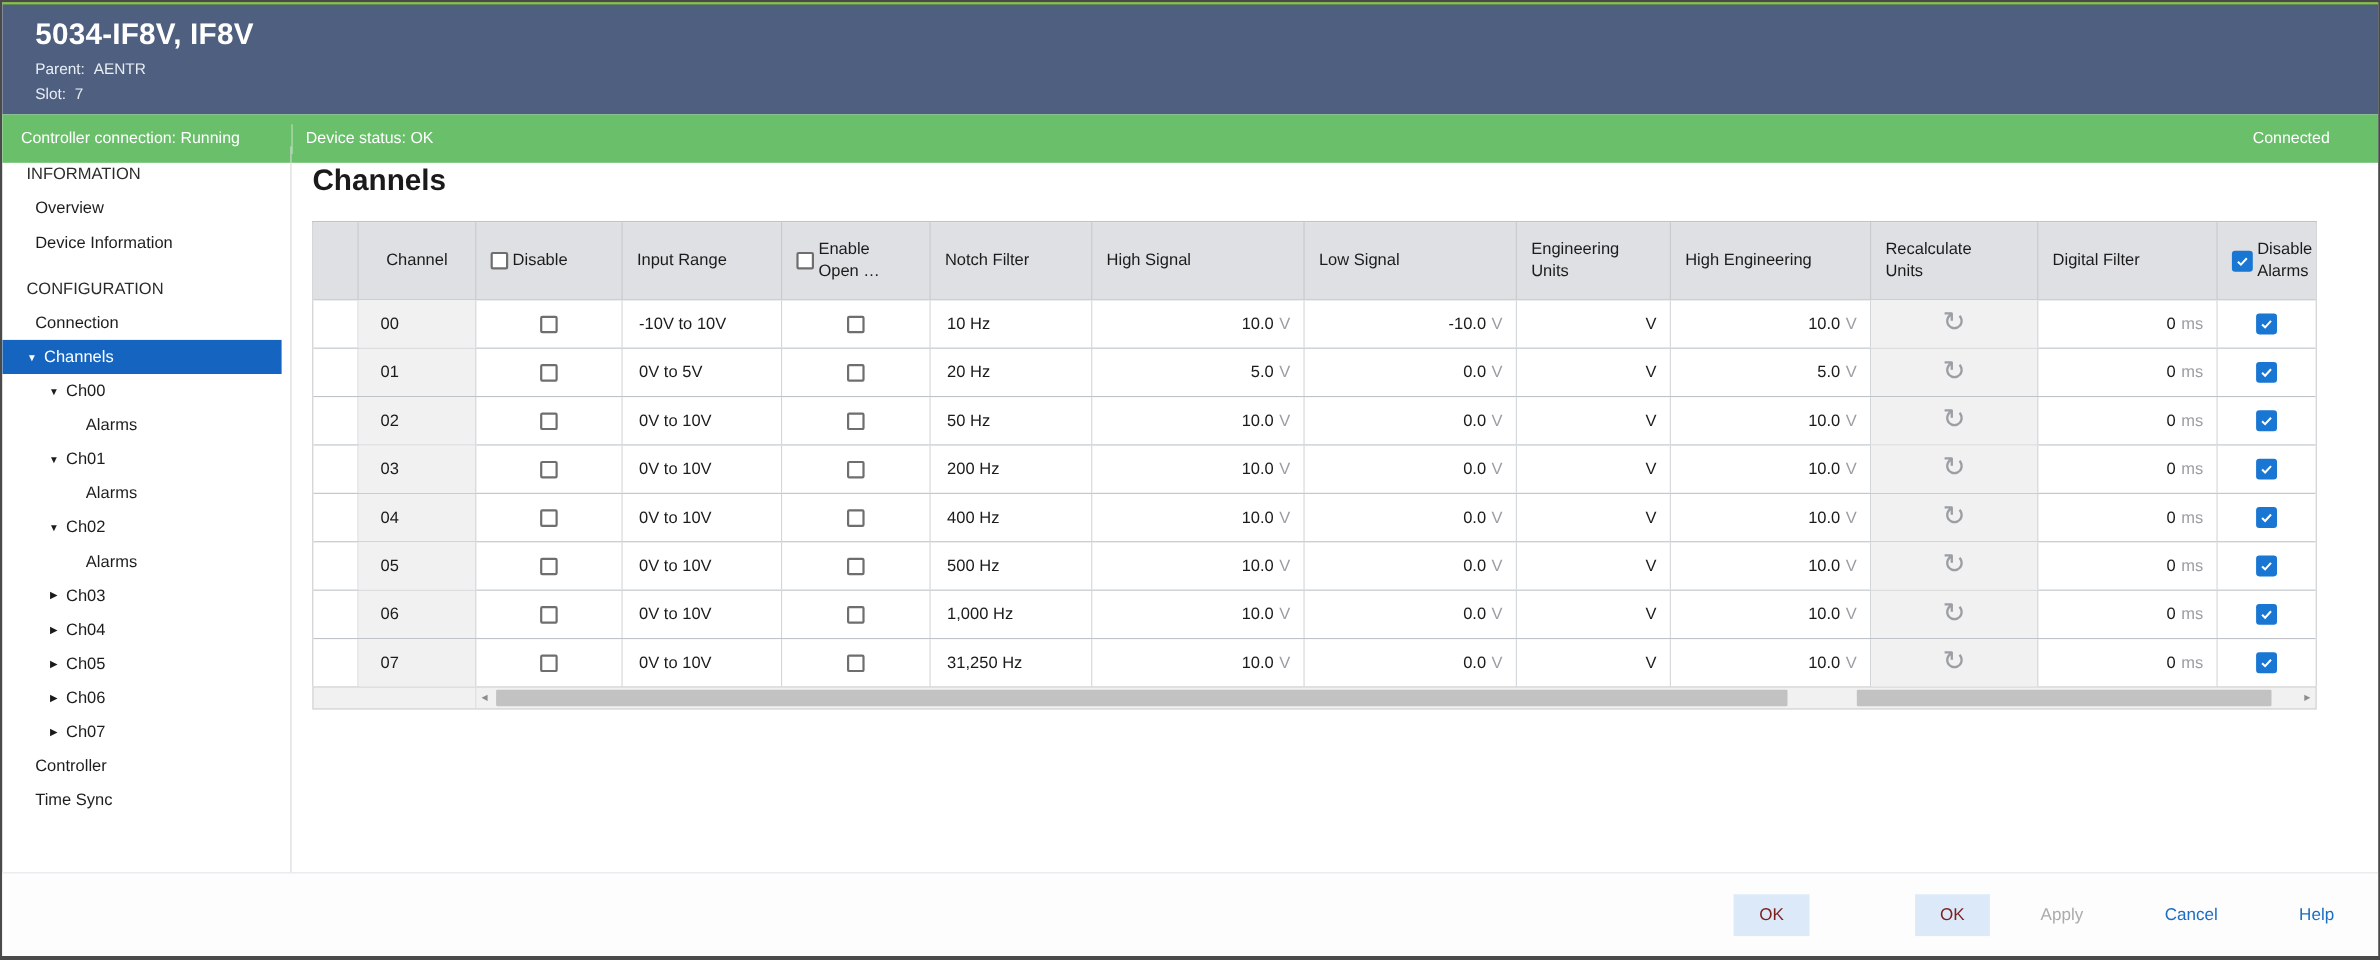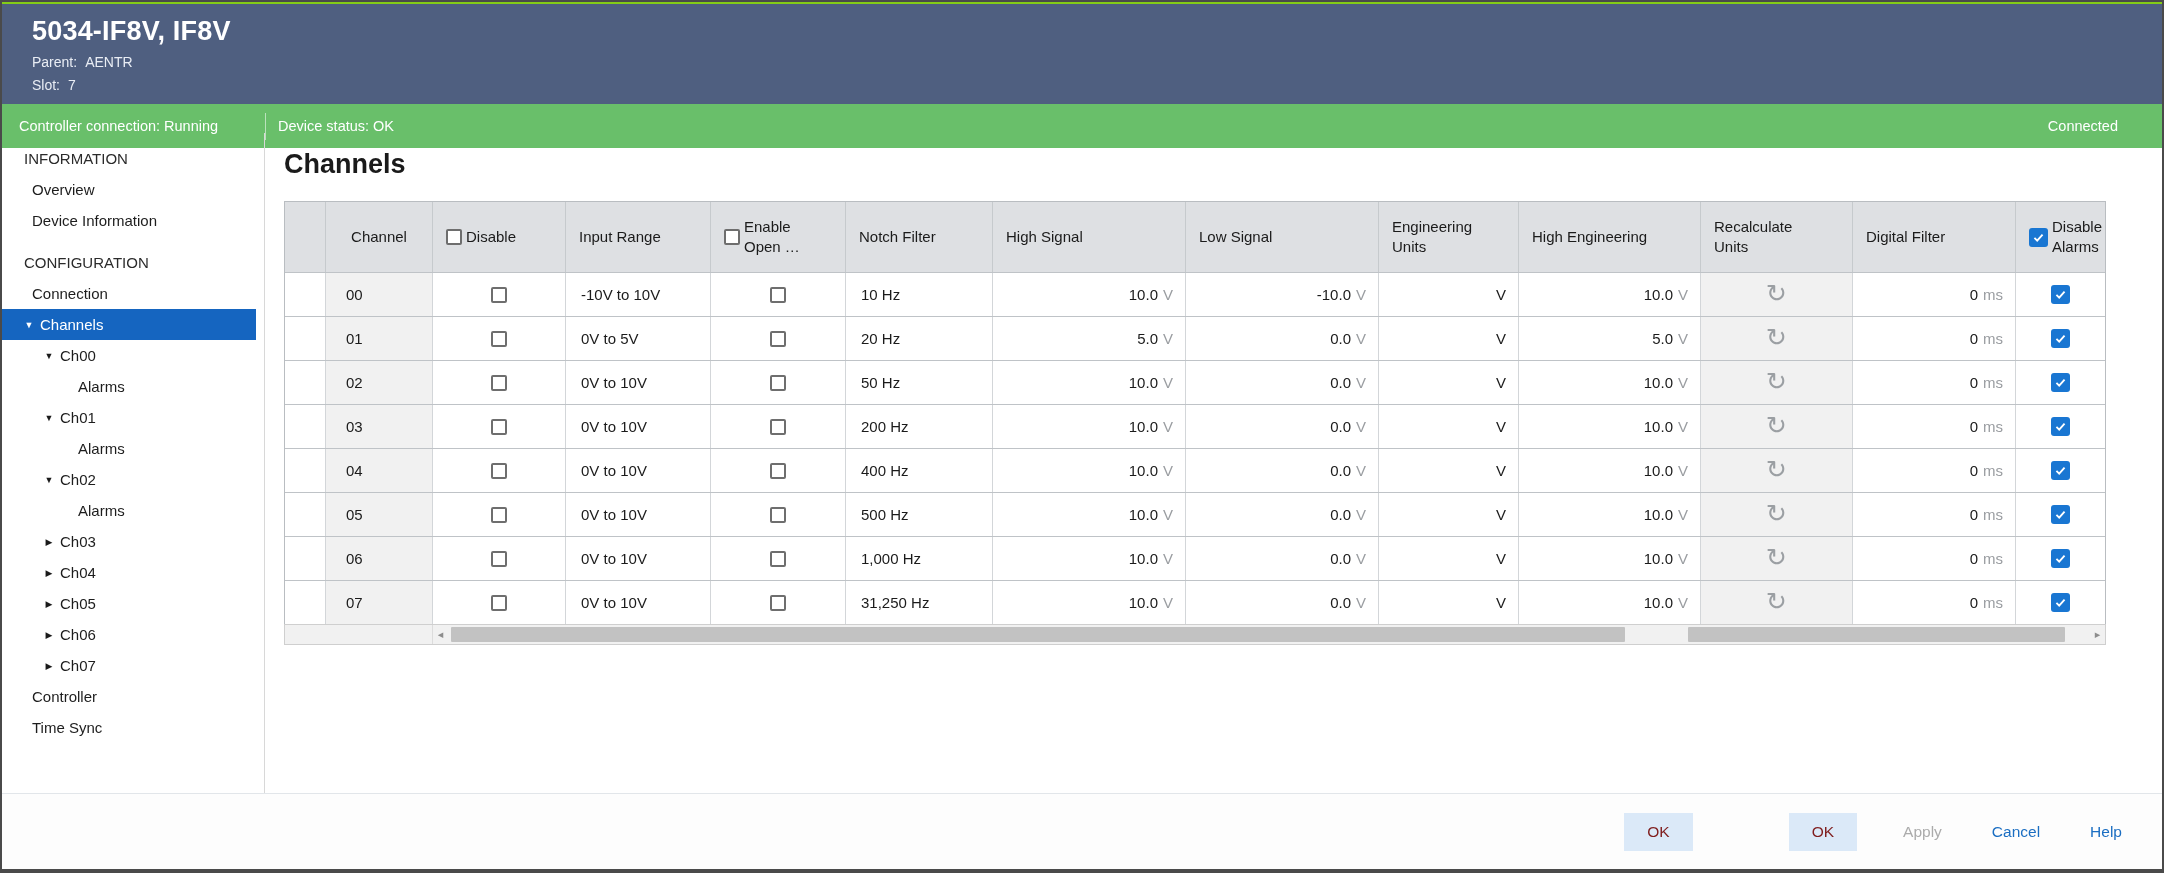--- a/index.html
+++ b/index.html
@@ -79,21 +79,21 @@
   .scroll-thumb.t2 { left: 75.5%; width: 23%; }
   
   .footer {
     position: absolute; left: 0; right: 0; bottom: 0; height: 76px;
     border-top: 1px solid #e2e6ea; background: #fdfdfd;
     display: flex; align-items: center; justify-content: flex-end; padding-right: 36px;
   }
   .btn { font-size: 15.5px; border: none; background: transparent; cursor: pointer; font-family: inherit; }
   .btn.primary { background: #dbe9f8; color: #7f1d1d; padding: 10px 23px; }
   .btn.disabled { color: #ababab; padding: 10px 4px; }
-  .btn.link { color: #1b6ec2; padding: 10px 4px; }
+  .btn.link { color: #1b6ec2; padding: 10px 4px; margin-left: 24px; }
   .footer .gap-big { width: 96px; }
   .footer .gap { width: 42px; }
 </style>
 </head>
 <body>
 
 <div class="titlebar">
   <div class="title">5034-IF8V, IF8V</div>
   <div class="subline">
     <span class="lbl">Parent:</span><span>AENTR</span>

